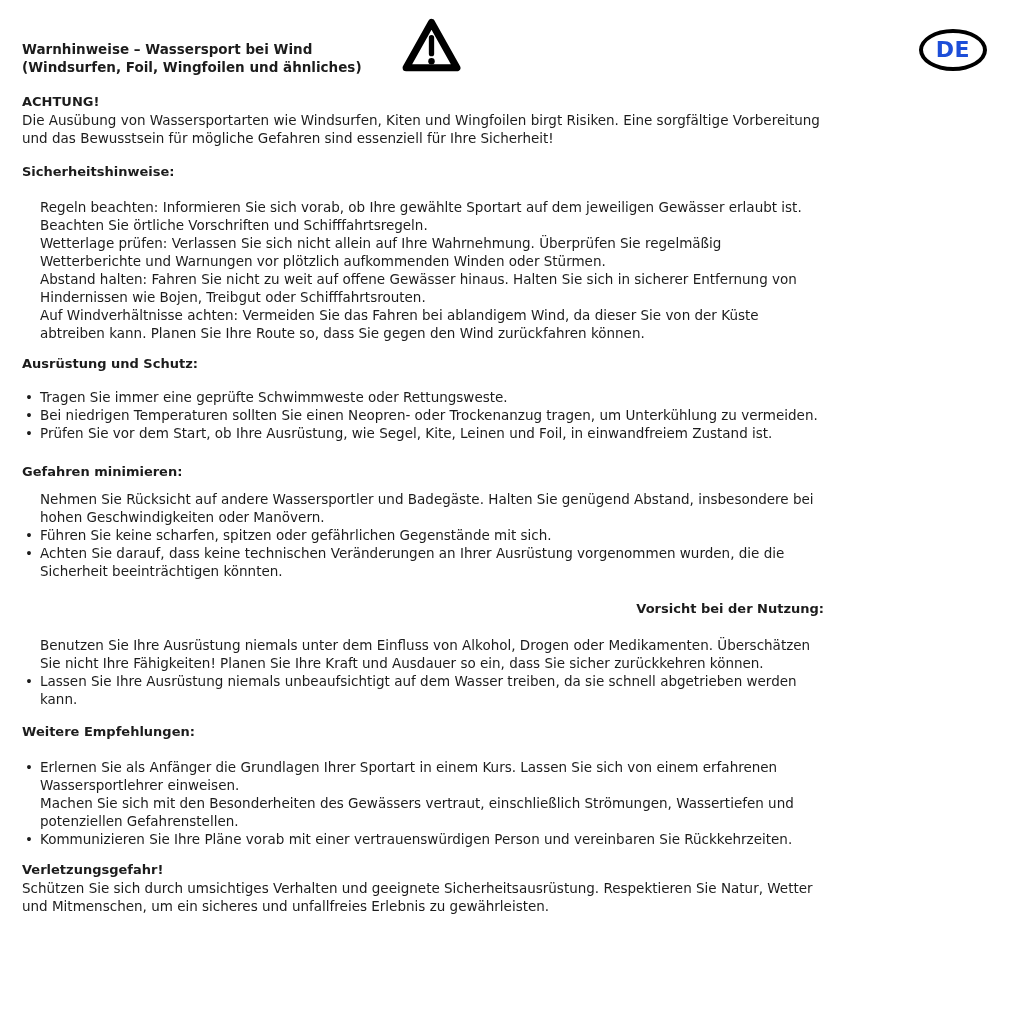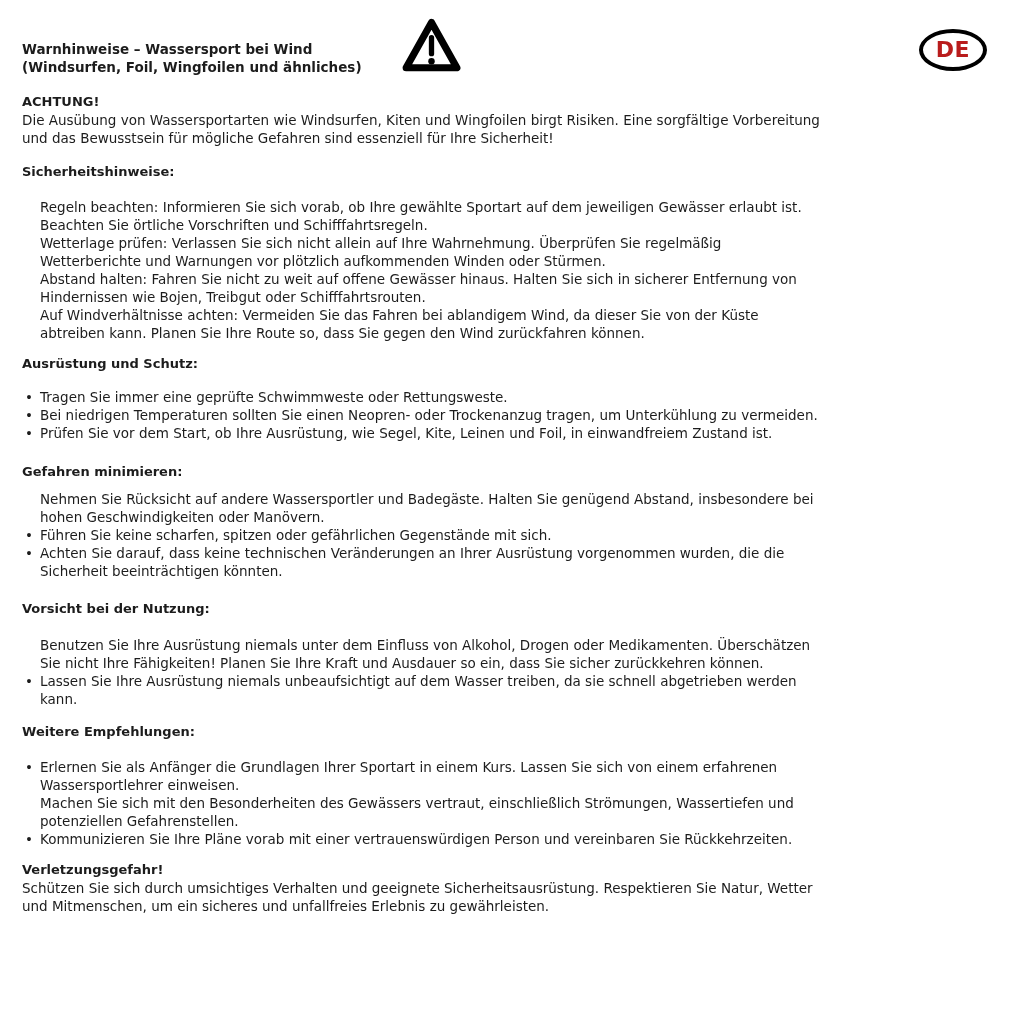--- a/index.html
+++ b/index.html
@@ -36,36 +36,36 @@
     width: 60px;
     height: 34px;
     border: 4px solid #000000;
     border-radius: 50%;
     display: flex;
     align-items: center;
     justify-content: center;
     font-weight: bold;
     font-size: 22px;
     letter-spacing: 0.5px;
-    color: #b91c1c;
+    color: #1d4ed8;
   }
 
   
   section { margin: 0; }
   .heading {
     font-size: 13px;
     font-weight: bold;
     margin: 0;
     line-height: 18px;
   }
   .sec-achtung    .heading { margin-top: 17px; margin-bottom: 0; }
   .sec-sicherheit .heading { margin-top: 16px; margin-bottom: 17px; }
   .sec-ausruest   .heading { margin-top: 13px; margin-bottom: 15px; }
   .sec-gefahren   .heading { margin-top: 21px; margin-bottom: 9px; }
-  .sec-vorsicht   .heading { margin-top: 20px; margin-bottom: 18px; }
+  .sec-vorsicht   .heading { margin-top: 20px; margin-bottom: 18px; text-align: right; }
   .sec-weitere    .heading { margin-top: 15px; margin-bottom: 17px; }
   .sec-verletzung .heading { margin-top: 13px; margin-bottom: 0; }
 
   .item { text-align: left; }
   .plain-indent { padding-left: 18px; }
   .bullet { position: relative; padding-left: 18px; }
   .bullet-marker {
     position: absolute;
     left: 3px;
     top: 0;

